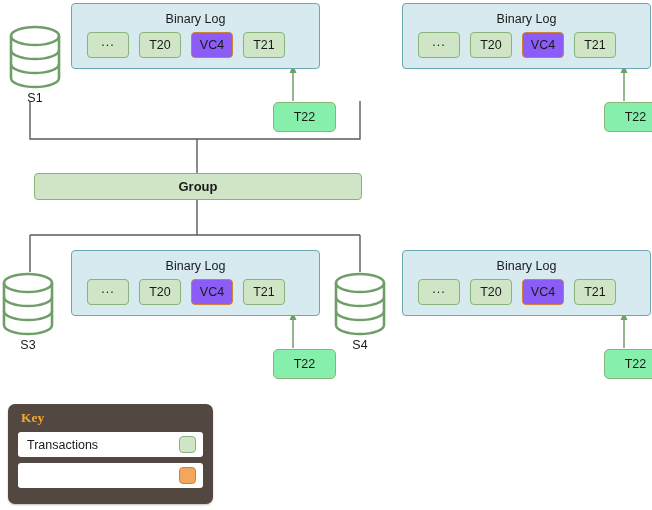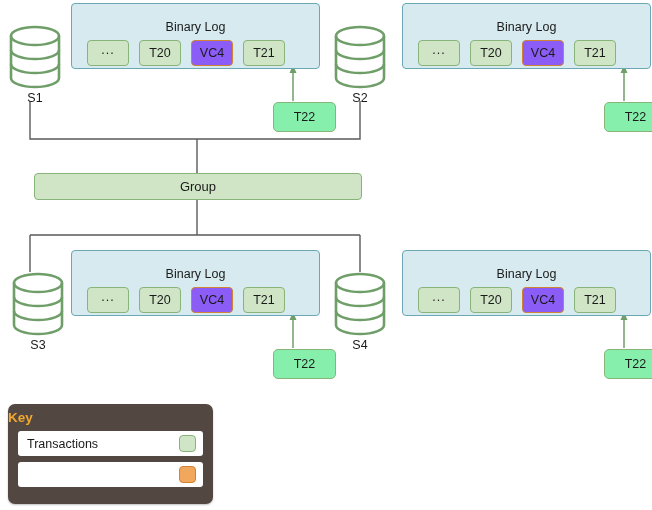--- a/index.html
+++ b/index.html
@@ -53,21 +53,21 @@
     position: absolute;
     background: #d6eaef;
     border: 1px solid #6aa8b4;
     border-radius: 4px;
     box-sizing: border-box;
   }
   .binlog-title {
     text-align: center;
     font-size: 12.5px;
     color: #1a1a1a;
-    margin-top: 16px;
+    margin-top: 8px;
     line-height: 15px;
   }
   .binlog-entries {
     display: flex;
     gap: 10px;
     padding: 5px 0 0 15px;
   }
   .entry {
     width: 42px;
     height: 26px;
@@ -112,41 +112,42 @@
   .groupbar {
     position: absolute;
     background: #cfe5c6;
     border: 1px solid #88b47a;
     border-radius: 4px;
     box-sizing: border-box;
     display: flex;
     align-items: center;
     justify-content: center;
     font-size: 13px;
-    font-weight: normal;
+    font-weight: bold;
     color: #1a1a1a;
   }
 
   
   #key {
     position: absolute;
     left: 8px;
     top: 404px;
     width: 205px;
     height: 100px;
     background: #534741;
     border-radius: 7px;
     box-sizing: border-box;
     box-shadow: 0 1px 2px rgba(0,0,0,.25);
   }
   #key-title {
     color: #f0a830;
     font-size: 13.5px;
     font-weight: bold;
-    margin: 6px 0 0 0;
+    margin: 6px 0 0 13px;
+    font-family: Liberation Serif, serif;
   }
   .key-row {
     position: relative;
     margin: 6px 10px 0 10px;
     height: 25px;
     background: #ffffff;
     border-radius: 3px;
     display: flex;
     align-items: center;
     padding-left: 9px;
@@ -211,48 +212,35 @@
     <div class="binlog-title">Binary Log</div>
     <div class="binlog-entries">
       <div class="entry tx ellipsis">...</div>
       <div class="entry tx">T20</div>
       <div class="entry vcn">VC4</div>
       <div class="entry tx">T21</div>
     </div>
   </div>
   <div class="tbox" style="left:273px; top:102px;">T22</div>
 
-  <div class="db" style="left:333px; top:25px;">
-    <svg width="54" height="64" viewBox="0 0 54 64">
-      <g fill="none" stroke="#6f9e69" stroke-width="2.6">
-        <ellipse cx="27" cy="11" rx="24" ry="9"></ellipse>
-        <path d="M3 11 L3 53"></path>
-          <path d="M51 11 L51 53"></path>
-        <path d="M3 53 a24 9 0 0 0 48 0"></path>
-        <path d="M3 25 a24 9 0 0 0 48 0"></path>
-        <path d="M3 39 a24 9 0 0 0 48 0"></path>
-      </g>
-    </svg>
-    <div class="db-label">S2</div>
-  </div>
 
   <div class="binlog" style="left:402px; top:3px; width:249px; height:66px;">
     <div class="binlog-title">Binary Log</div>
     <div class="binlog-entries">
       <div class="entry tx ellipsis">...</div>
       <div class="entry tx">T20</div>
       <div class="entry vcn">VC4</div>
       <div class="entry tx">T21</div>
     </div>
   </div>
   <div class="tbox" style="left:604px; top:102px;">T22</div>
 
   <div class="groupbar" style="left:34px; top:173px; width:328px; height:27px;">Group</div>
 
-  <div class="db" style="left:11px; top:272px;">
+  <div class="db" style="left:1px; top:272px;">
     <svg width="54" height="64" viewBox="0 0 54 64">
       <g fill="none" stroke="#6f9e69" stroke-width="2.6">
         <ellipse cx="27" cy="11" rx="24" ry="9"></ellipse>
         <path d="M3 11 L3 53"></path>
           <path d="M51 11 L51 53"></path>
         <path d="M3 53 a24 9 0 0 0 48 0"></path>
         <path d="M3 25 a24 9 0 0 0 48 0"></path>
         <path d="M3 39 a24 9 0 0 0 48 0"></path>
       </g>
     </svg>

